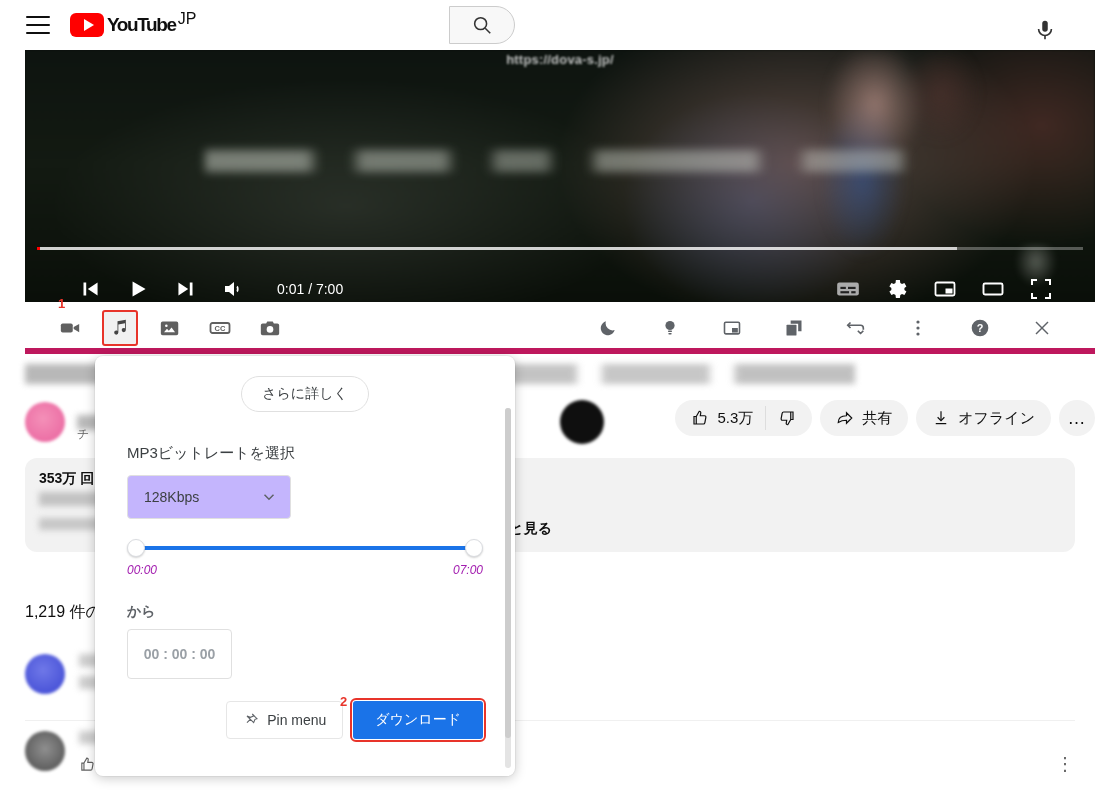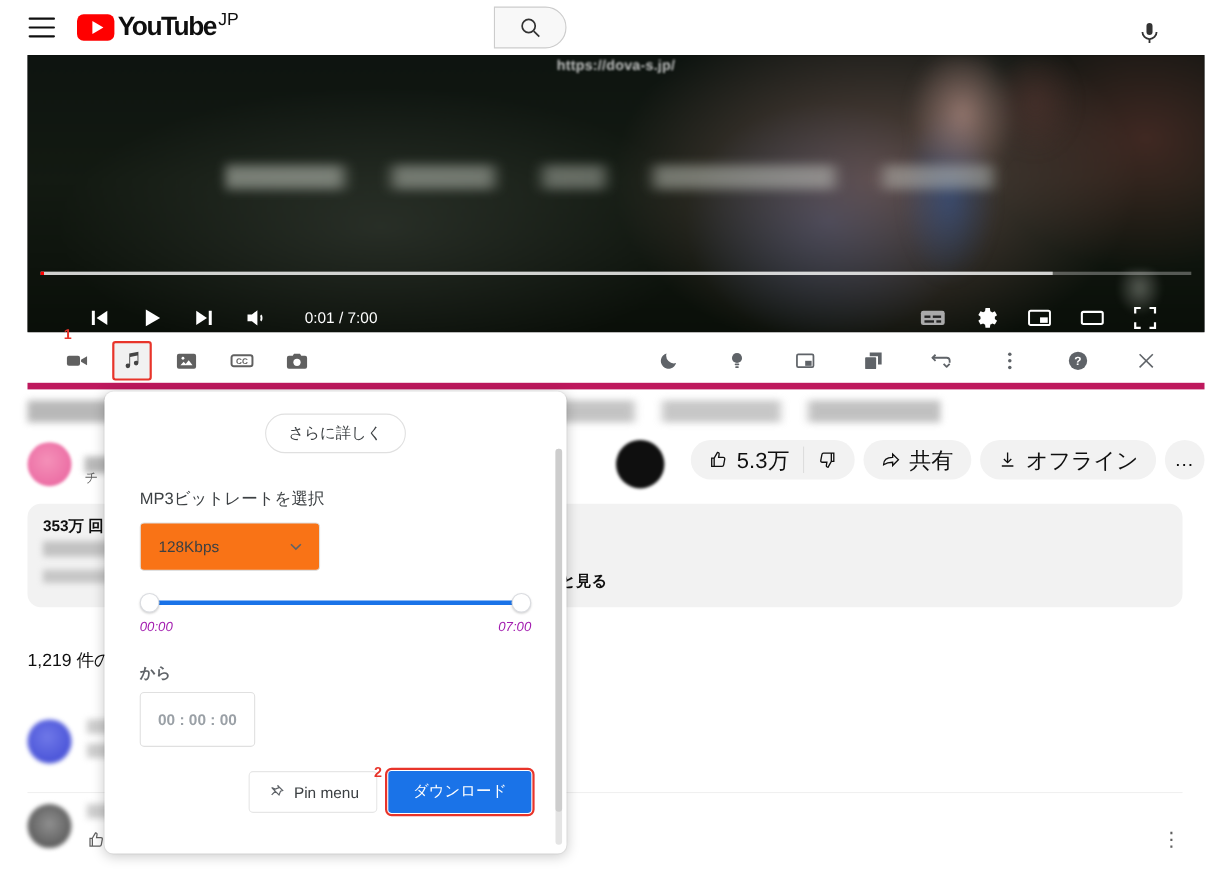--- a/index.html
+++ b/index.html
@@ -31,21 +31,21 @@
     display: flex; align-items: center; justify-content: center;
   }
   .logo-play .tri {
     width: 0; height: 0;
     border-left: 10px solid #fff;
     border-top: 6px solid transparent;
     border-bottom: 6px solid transparent;
     margin-left: 3px;
   }
   .logo-text {
-    font-size: 24px; font-weight: bold; color: #0f0f0f;
+    font-size: 19px; font-weight: bold; color: #0f0f0f;
     letter-spacing: -1.4px; margin-left: 3px; line-height: 24px;
     font-family: "Liberation Sans", sans-serif;
   }
   .logo-cc { font-size: 16px; color: #0f0f0f; margin-left: 2px; line-height: 11px; }
 
   .searchbar {
     position: absolute; left: 449px; top: 6px;
     width: 563px; height: 38px;
     display: flex;
   }
@@ -189,21 +189,21 @@
   }
   .avatar-black {
     position: absolute; left: 560px; top: 46px;
     width: 44px; height: 44px; border-radius: 50%;
     background: #0f0f0f; filter: blur(1.5px);
   }
   .actions { position: absolute; right: 24px; top: 46px; display: flex; align-items: center; gap: 8px; }
   .pill {
     height: 36px; border-radius: 18px; background: #f2f2f2;
     display: flex; align-items: center; padding: 0 16px; gap: 8px;
-    font-size: 20px; color: #0f0f0f; cursor: pointer; white-space: nowrap;
+    font-size: 15px; color: #0f0f0f; cursor: pointer; white-space: nowrap;
   }
   .pill .divider { width: 1px; height: 24px; background: #ddd; margin: 0 4px; }
   .pill-round {
     width: 36px; height: 36px; border-radius: 50%; background: #f2f2f2;
     display: flex; align-items: center; justify-content: center; cursor: pointer;
     font-size: 18px; color: #0f0f0f; letter-spacing: 1px;
   }
 
   .desc-box {
     position: absolute; left: 25px; top: 104px; width: 1050px; height: 94px;
@@ -217,21 +217,21 @@
   .desc-blur2 {
     position: absolute; left: 14px; top: 60px; width: 120px; height: 12px;
     background: #9b9b9b; filter: blur(3px); opacity: 0.5;
   }
   .desc-more {
     position: absolute; left: 470px; top: 62px; font-size: 14px;
     font-weight: bold; color: #0f0f0f;
   }
 
   .comment-count {
-    position: absolute; left: 25px; top: 236px; font-size: 16px; color: #0f0f0f;
+    position: absolute; left: 25px; top: 248px; font-size: 16px; color: #0f0f0f;
   }
   .comment-list { position: absolute; left: 25px; top: 290px; width: 1050px; }
   .comment-row { display: flex; height: 76px; border-top: 1px solid #f0f0f0; padding-top: 10px; }
   .comment-row:first-child { border-top: none; }
   .c-avatar1 {
     width: 40px; height: 40px; border-radius: 50%;
     background: radial-gradient(circle at 45% 40%, #6f78e8, #4a54d8 72%);
     filter: blur(1.8px); flex: 0 0 40px;
   }
   .c-avatar2 {
@@ -261,21 +261,21 @@
     display: block; margin: 20px auto 0; padding: 8px 20px;
     border: 1px solid #e0e0e0; border-radius: 18px; background: #fff;
     font-size: 14px; color: #3c4043; cursor: pointer;
     font-family: "Liberation Sans", sans-serif;
   }
   .field-label { font-size: 15px; color: #3c4043; margin-top: 32px; }
   .select-box {
     margin-top: 12px; width: 164px; height: 44px;
     border: 1px solid #e0e0e0; border-radius: 4px;
     display: flex; align-items: center; justify-content: space-between;
-    padding: 0 12px 0 16px; cursor: pointer; background: #f97316;
+    padding: 0 12px 0 16px; cursor: pointer; background: #c4b5fd;
   }
   .select-box span { font-size: 14px; color: #3c4043; }
   .slider-wrap { margin-top: 18px; position: relative; height: 22px; }
   .slider-track {
     position: absolute; left: 10px; right: 10px; top: 9px; height: 4px;
     background: #1a73e8; border-radius: 2px;
   }
   .slider-knob {
     position: absolute; top: 2px; width: 18px; height: 18px; border-radius: 50%;
     background: #fff; border: 1px solid #dadce0; box-shadow: 0 1px 2px rgba(0,0,0,0.18);

